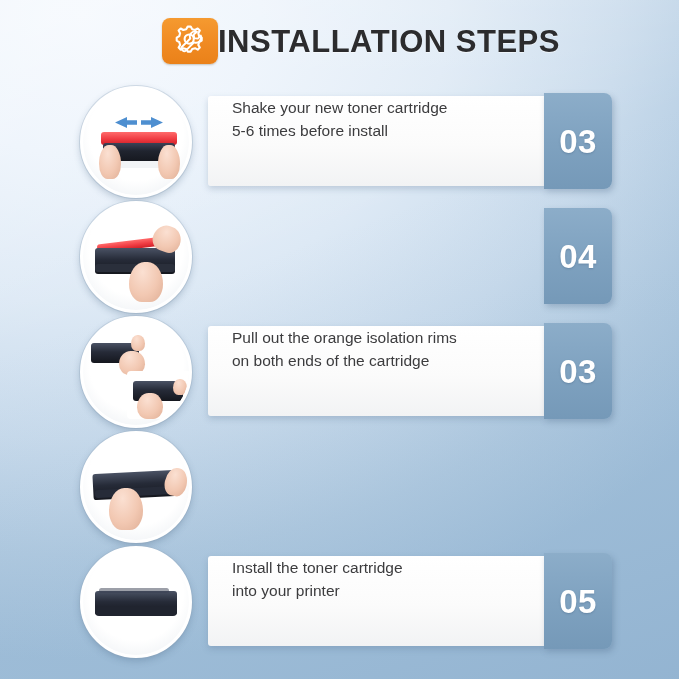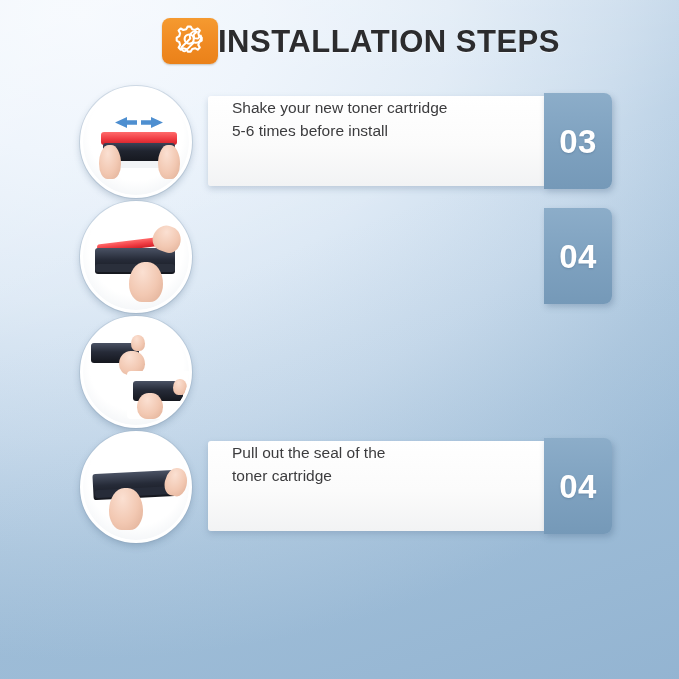--- a/index.html
+++ b/index.html
@@ -248,36 +248,54 @@
           <div class="hand" style="left:42px; top:4px; width:14px; height:16px;"></div>
         </div>
 
         <div style="position:absolute;left:44px;top:52px;width:64px;height:48px;background:#ffffff;border-radius:4px;overflow:hidden;">
           <div class="cart cart-body-hi" style="left:6px; top:10px; width:50px; height:20px; position:absolute;"></div>
           <div class="hand" style="left:10px; top:22px; width:26px; height:26px;"></div>
           <div class="hand" style="left:46px; top:8px; width:14px; height:16px;"></div>
         </div>
       </div>
     </div>
+    <div class="card">
+      <div class="card-panel">
+        <div class="card-text">Pull out the orange isolation rims
+on both ends of the cartridge</div>
+      </div>
+      <div class="num-block">
+        <span class="num-text">03</span>
+      </div>
+    </div>
   </div>
 
   <div class="row r4">
     <div class="thumb">
       <div class="thumb-inner">
         <div class="cart cart-body-hi" style="left:10px; top:38px; width:84px; height:26px; position:absolute; transform:rotate(-3deg);"></div>
         <div class="cart" style="left:12px; top:54px; width:80px; height:8px; position:absolute; background:#262b38; transform:rotate(-3deg);"></div>
         <div class="hand" style="left:26px; top:54px; width:34px; height:42px;"></div>
         <div class="hand" style="left:82px; top:34px; width:22px; height:28px; transform:rotate(12deg);"></div>
       </div>
     </div>
+  </div>
+
+  <div class="row r5">
+    <div class="thumb">
+      <div class="thumb-inner">
+        <div class="cart cart-body-hi" style="left:12px; top:42px; width:82px; height:24px; position:absolute;"></div>
+        <div class="cart" style="left:12px; top:58px; width:82px; height:9px; position:absolute; background:#20242f; border-radius:0 0 4px 4px;"></div>
+        <div class="cart" style="left:16px; top:39px; width:70px; height:5px; position:absolute; background:#39405180;"></div>
+      </div>
+    </div>
     <div class="card">
       <div class="card-panel">
-        <div class="card-text">Pull out the seal of the
-toner cartridge</div>
+        <div class="card-text">Install the toner cartridge
+into your printer</div>
       </div>
       <div class="num-block">
-        <span class="num-text">04</span>
-      </div>
-    </div>
-  </div>
-
+        <span class="num-text">05</span>
+      </div>
+    </div>
+  </div>
 
 </div>
 
 </body></html>

